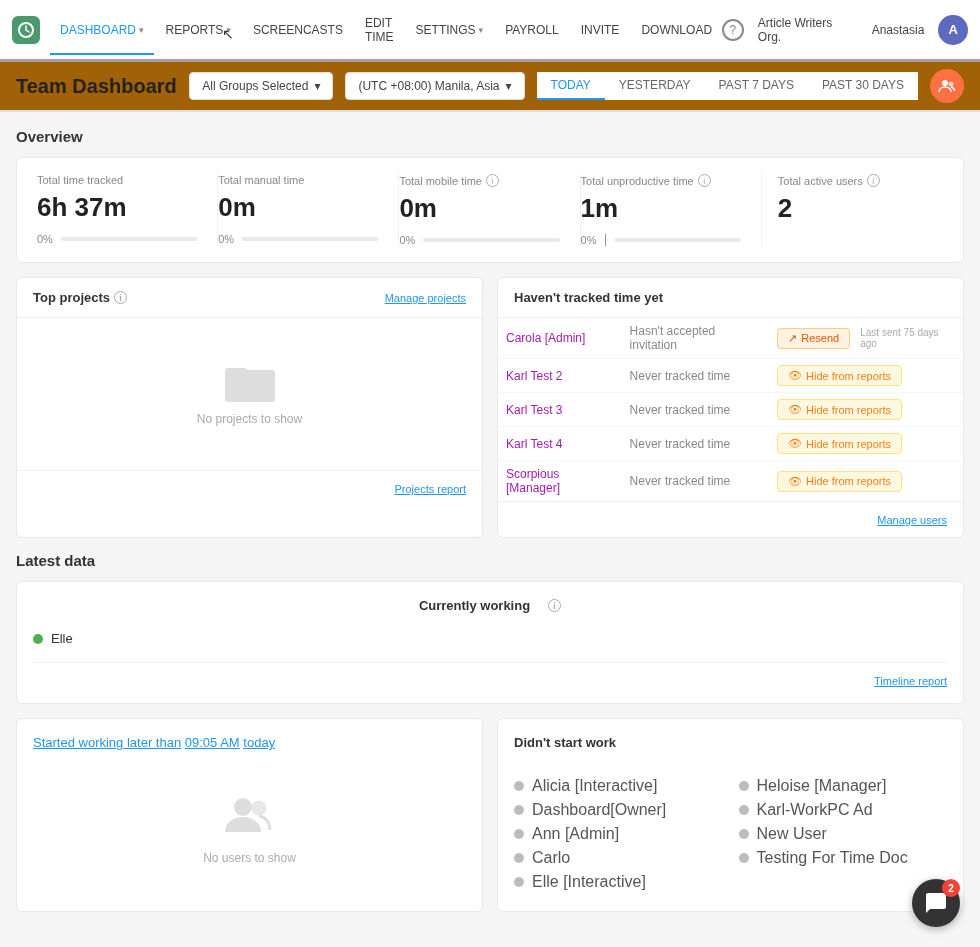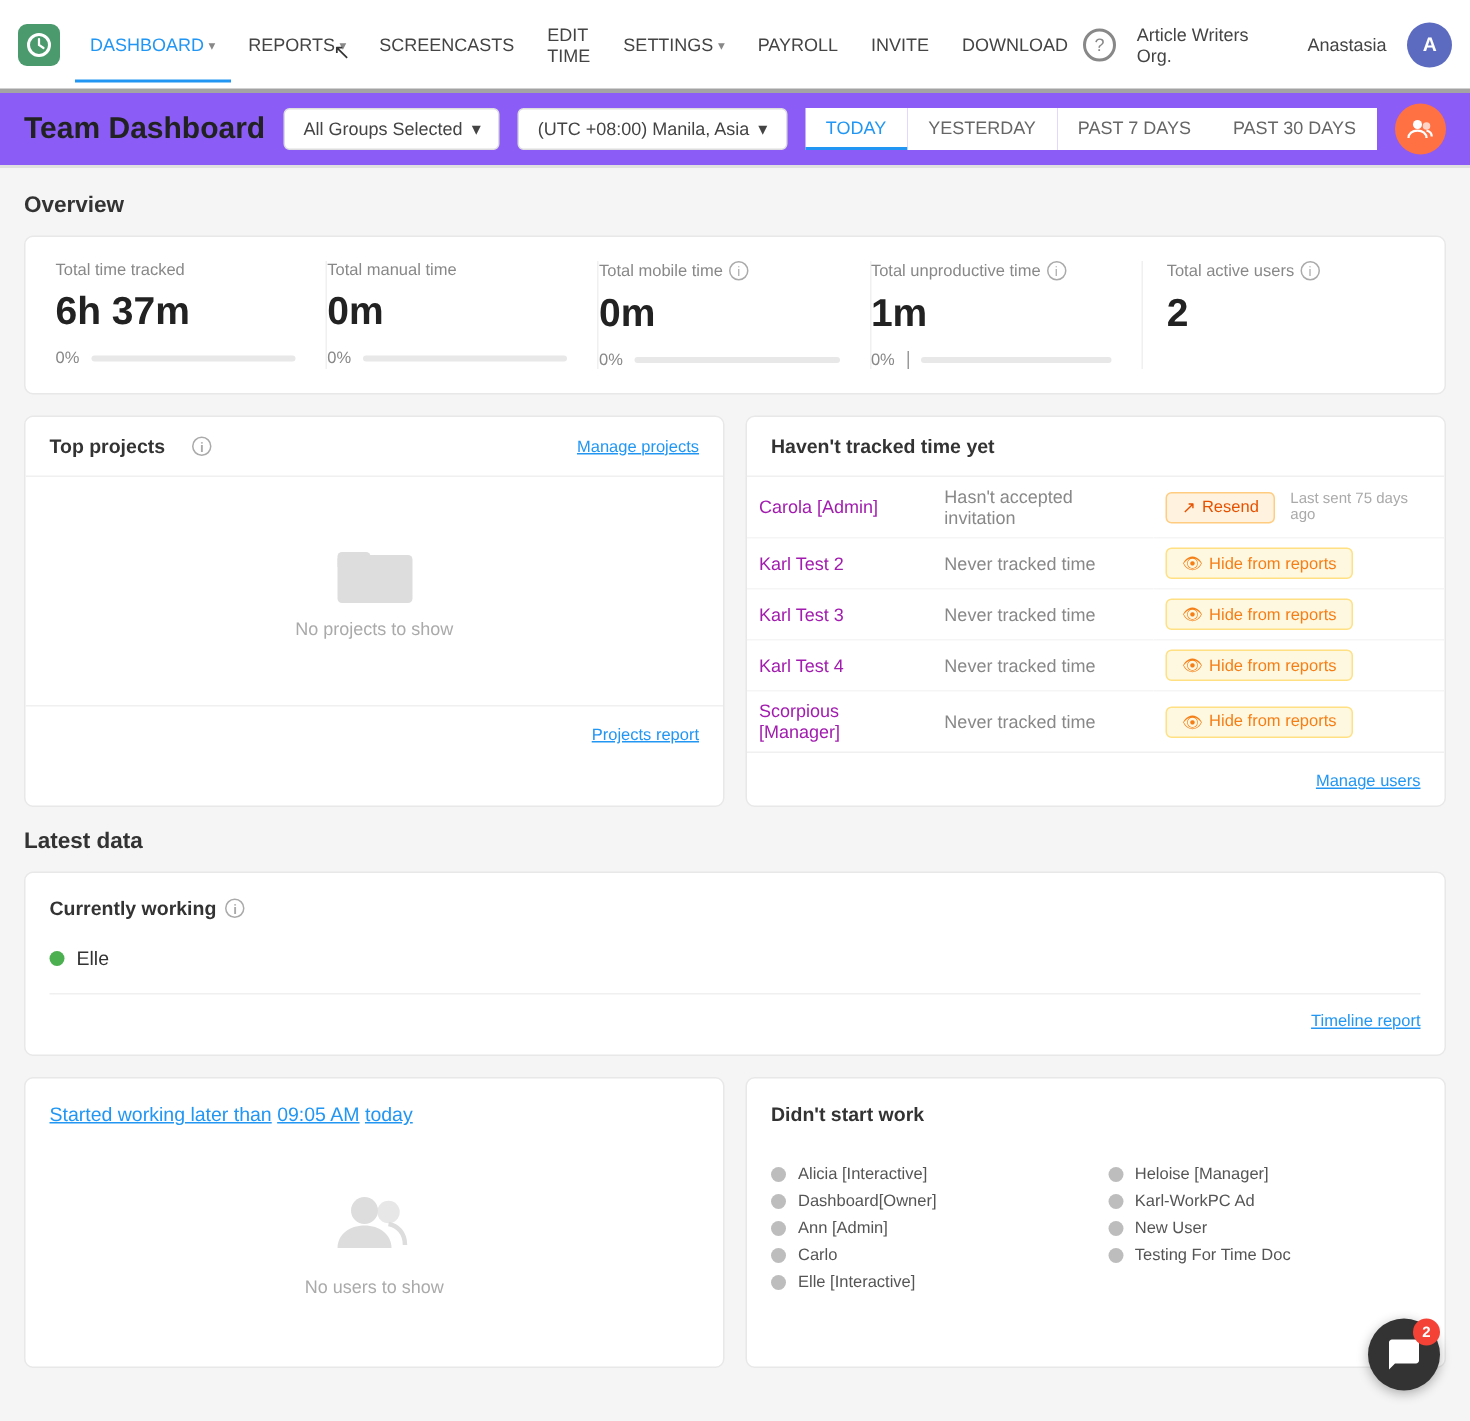--- a/index.html
+++ b/index.html
@@ -62,21 +62,21 @@
     .nav-avatar {
       width: 30px; height: 30px;
       background: #5c6bc0;
       border-radius: 50%;
       display: flex; align-items: center; justify-content: center;
       color: white; font-size: 13px; font-weight: 600; cursor: pointer;
     }
 
     
     .subheader {
-      background: #8b5cf6;
+      background: #a16207;
       height: 50px;
       display: flex;
       align-items: center;
       padding: 0 16px;
       border-bottom: 2px solid #e0e0e0;
       gap: 12px;
     }
     .page-title {
       font-size: 20px;
       font-weight: 600;
@@ -202,21 +202,21 @@
     }
     .panel-header {
       display: flex; align-items: center; justify-content: space-between;
       padding: 12px 16px;
       border-bottom: 1px solid #f0f0f0;
     }
     .panel-title {
       font-size: 13px;
       font-weight: 600;
       color: #333;
-      display: flex; align-items: center; gap: 18px;
+      display: flex; align-items: center; gap: 4px;
     }
     .panel-link {
       font-size: 11px;
       color: #2196f3;
       cursor: pointer;
       text-decoration: underline;
     }
     .panel-body {
       padding: 14px 16px;
     }
@@ -298,23 +298,23 @@
     .action-cell { display: flex; align-items: center; gap: 4px; }
 
     .working-panel {
       background: #fff;
       border-radius: 6px;
       border: 1px solid #e8e8e8;
       padding: 16px;
       margin-bottom: 14px;
     }
     .working-header {
-      display: flex; align-items: center; gap: 6px;
+      display: flex; align-items: center; gap: 18px;
       margin-bottom: 14px;
-      font-size: 13px; font-weight: 600;
+      font-size: 13px; font-weight: 600; justify-content: center;
     }
     .user-row {
       display: flex; align-items: center; gap: 8px;
       padding: 4px 0;
       font-size: 13px;
       color: #333;
     }
     .dot-green {
       width: 10px; height: 10px;
       background: #4caf50;
@@ -364,21 +364,21 @@
       color: #333;
       margin-bottom: 24px;
     }
     .didnt-grid {
       display: grid;
       grid-template-columns: 1fr 1fr;
       gap: 6px 16px;
     }
     .didnt-user {
       display: flex; align-items: center; gap: 8px;
-      font-size: 11px;
+      font-size: 16px;
       color: #555;
       padding: 3px 0;
     }
     .dot-gray {
       width: 10px; height: 10px;
       background: #bdbdbd;
       border-radius: 50%;
       flex-shrink: 0;
     }
 

